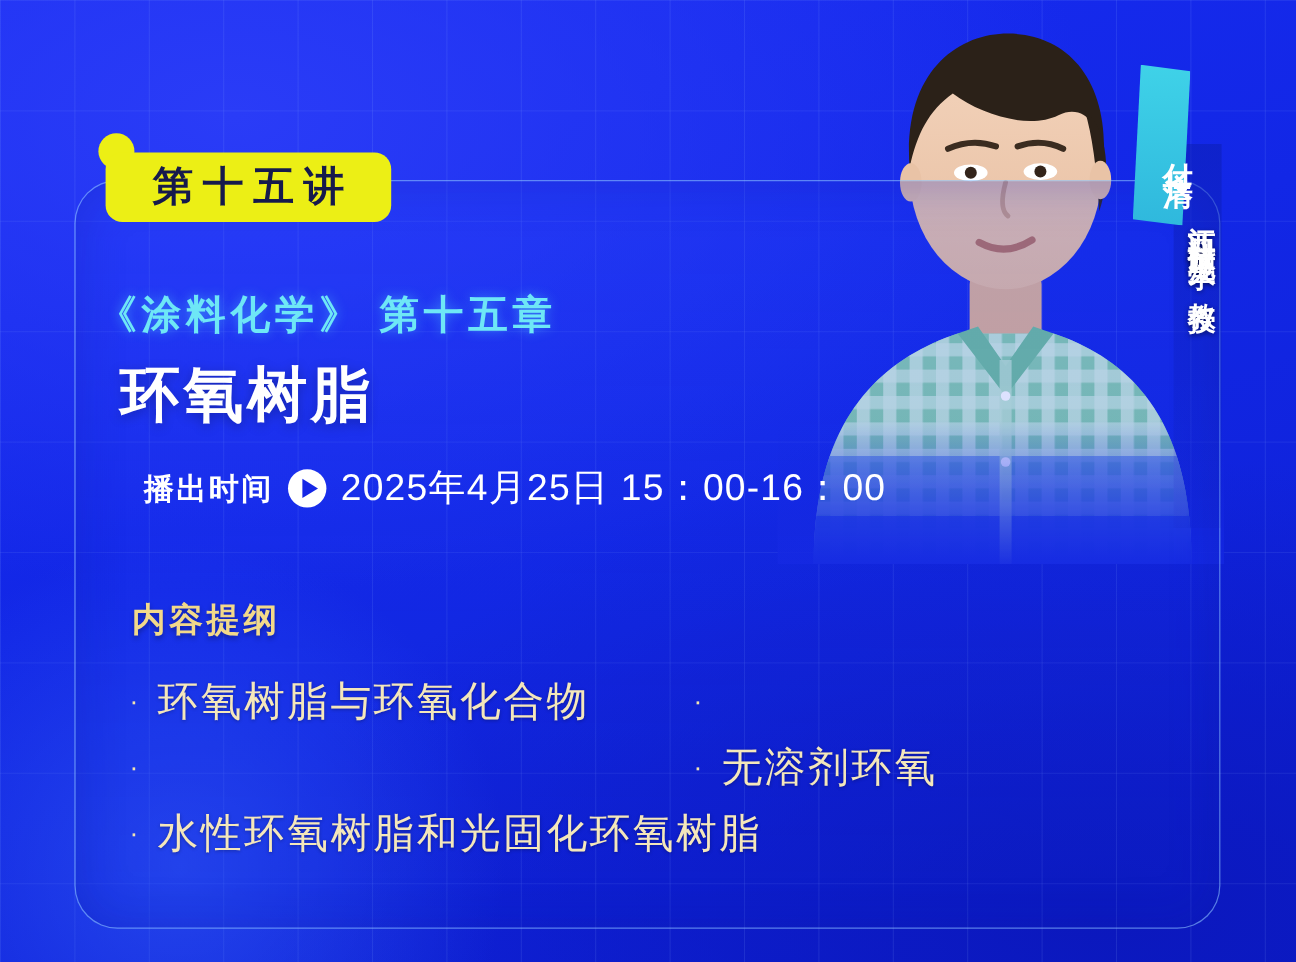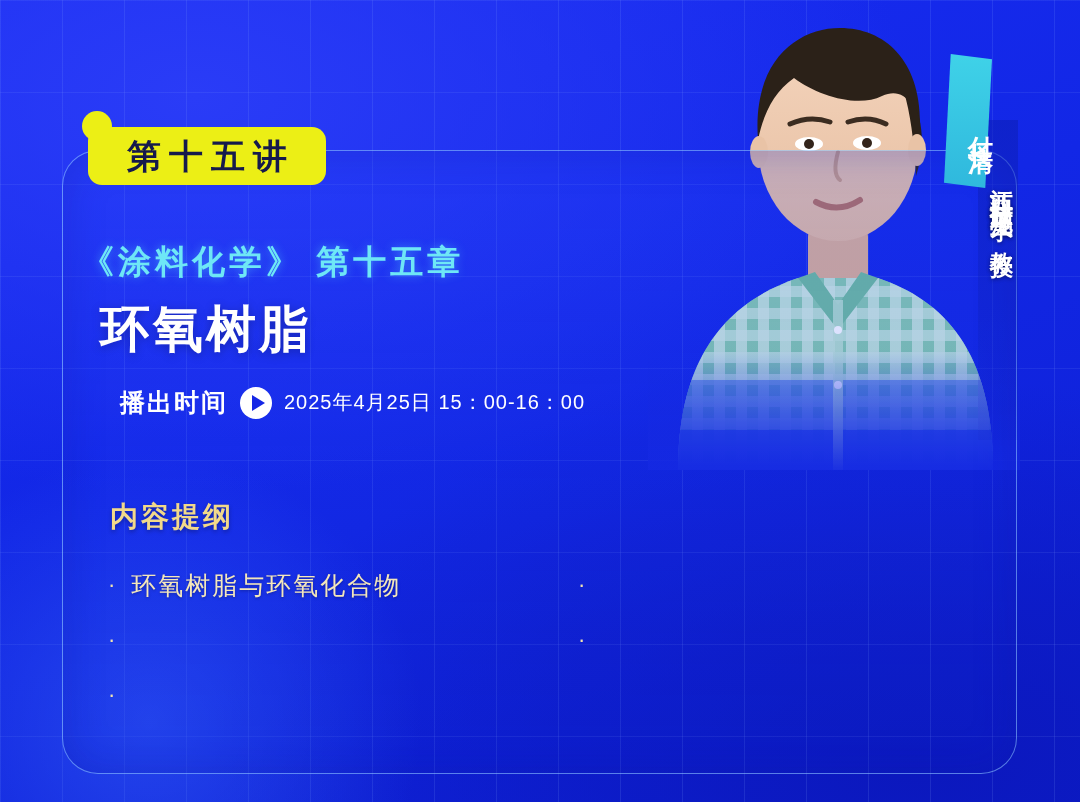--- a/index.html
+++ b/index.html
@@ -84,21 +84,21 @@
   #playicon{
     width:32px;height:32px;border-radius:50%;background:#ffffff;
     display:flex;align-items:center;justify-content:center;flex:0 0 auto;
   }
   #playicon .tri{
     width:0;height:0;margin-left:4px;
     border-left:13px solid #1527e6;
     border-top:8px solid transparent;
     border-bottom:8px solid transparent;
   }
-  #timevalue{color:#ffffff;font-size:20px;letter-spacing:1px;}
+  #timevalue{color:#ffffff;font-size:31px;letter-spacing:1px;}
 
   
   #outline-title{
     position:absolute;left:110px;top:498px;
     color:#f2d98a;font-size:28px;font-weight:bold;letter-spacing:3px;
     text-shadow:0 2px 4px rgba(0,0,0,.3);
   }
   #outline-cols{
     position:absolute;left:108px;top:570px;width:830px;
     display:flex;gap:0;
@@ -107,21 +107,21 @@
   .col.left{width:470px;}
   .col.right{width:360px;}
   .bullet{
     display:flex;align-items:flex-start;gap:16px;
     height:55px;
   }
   .bullet .dot{
     color:#f2e4b0;font-size:22px;line-height:30px;flex:0 0 auto;
   }
   .bullet .label{
-    color:#f4e7bb;font-size:25px;letter-spacing:2px;line-height:30px;
+    color:#f4e7bb;font-size:34px;letter-spacing:2px;line-height:30px;
     text-shadow:0 1px 3px rgba(0,0,0,.3);white-space:nowrap;
   }
 
   
   #presenter{
     position:absolute;left:648px;top:0px;width:372px;height:470px;
     pointer-events:none;
   }
   #presenter-fade{
     position:absolute;left:0;bottom:0;width:100%;height:120px;
@@ -260,25 +260,27 @@
     <div class="col left">
       <div class="bullet">
         <span class="dot">·</span>
         <span class="label">环氧树脂与环氧化合物</span>
       </div>
       <div class="bullet">
         <span class="dot">·</span>
       </div>
       <div class="bullet">
         <span class="dot">·</span>
+        <span class="label">水性环氧树脂和光固化环氧树脂</span>
       </div>
     </div>
     <div class="col right">
       <div class="bullet">
         <span class="dot">·</span>
       </div>
       <div class="bullet">
         <span class="dot">·</span>
+        <span class="label">无溶剂环氧</span>
       </div>
     </div>
   </div>
 
 </div>
 
 </body></html>

